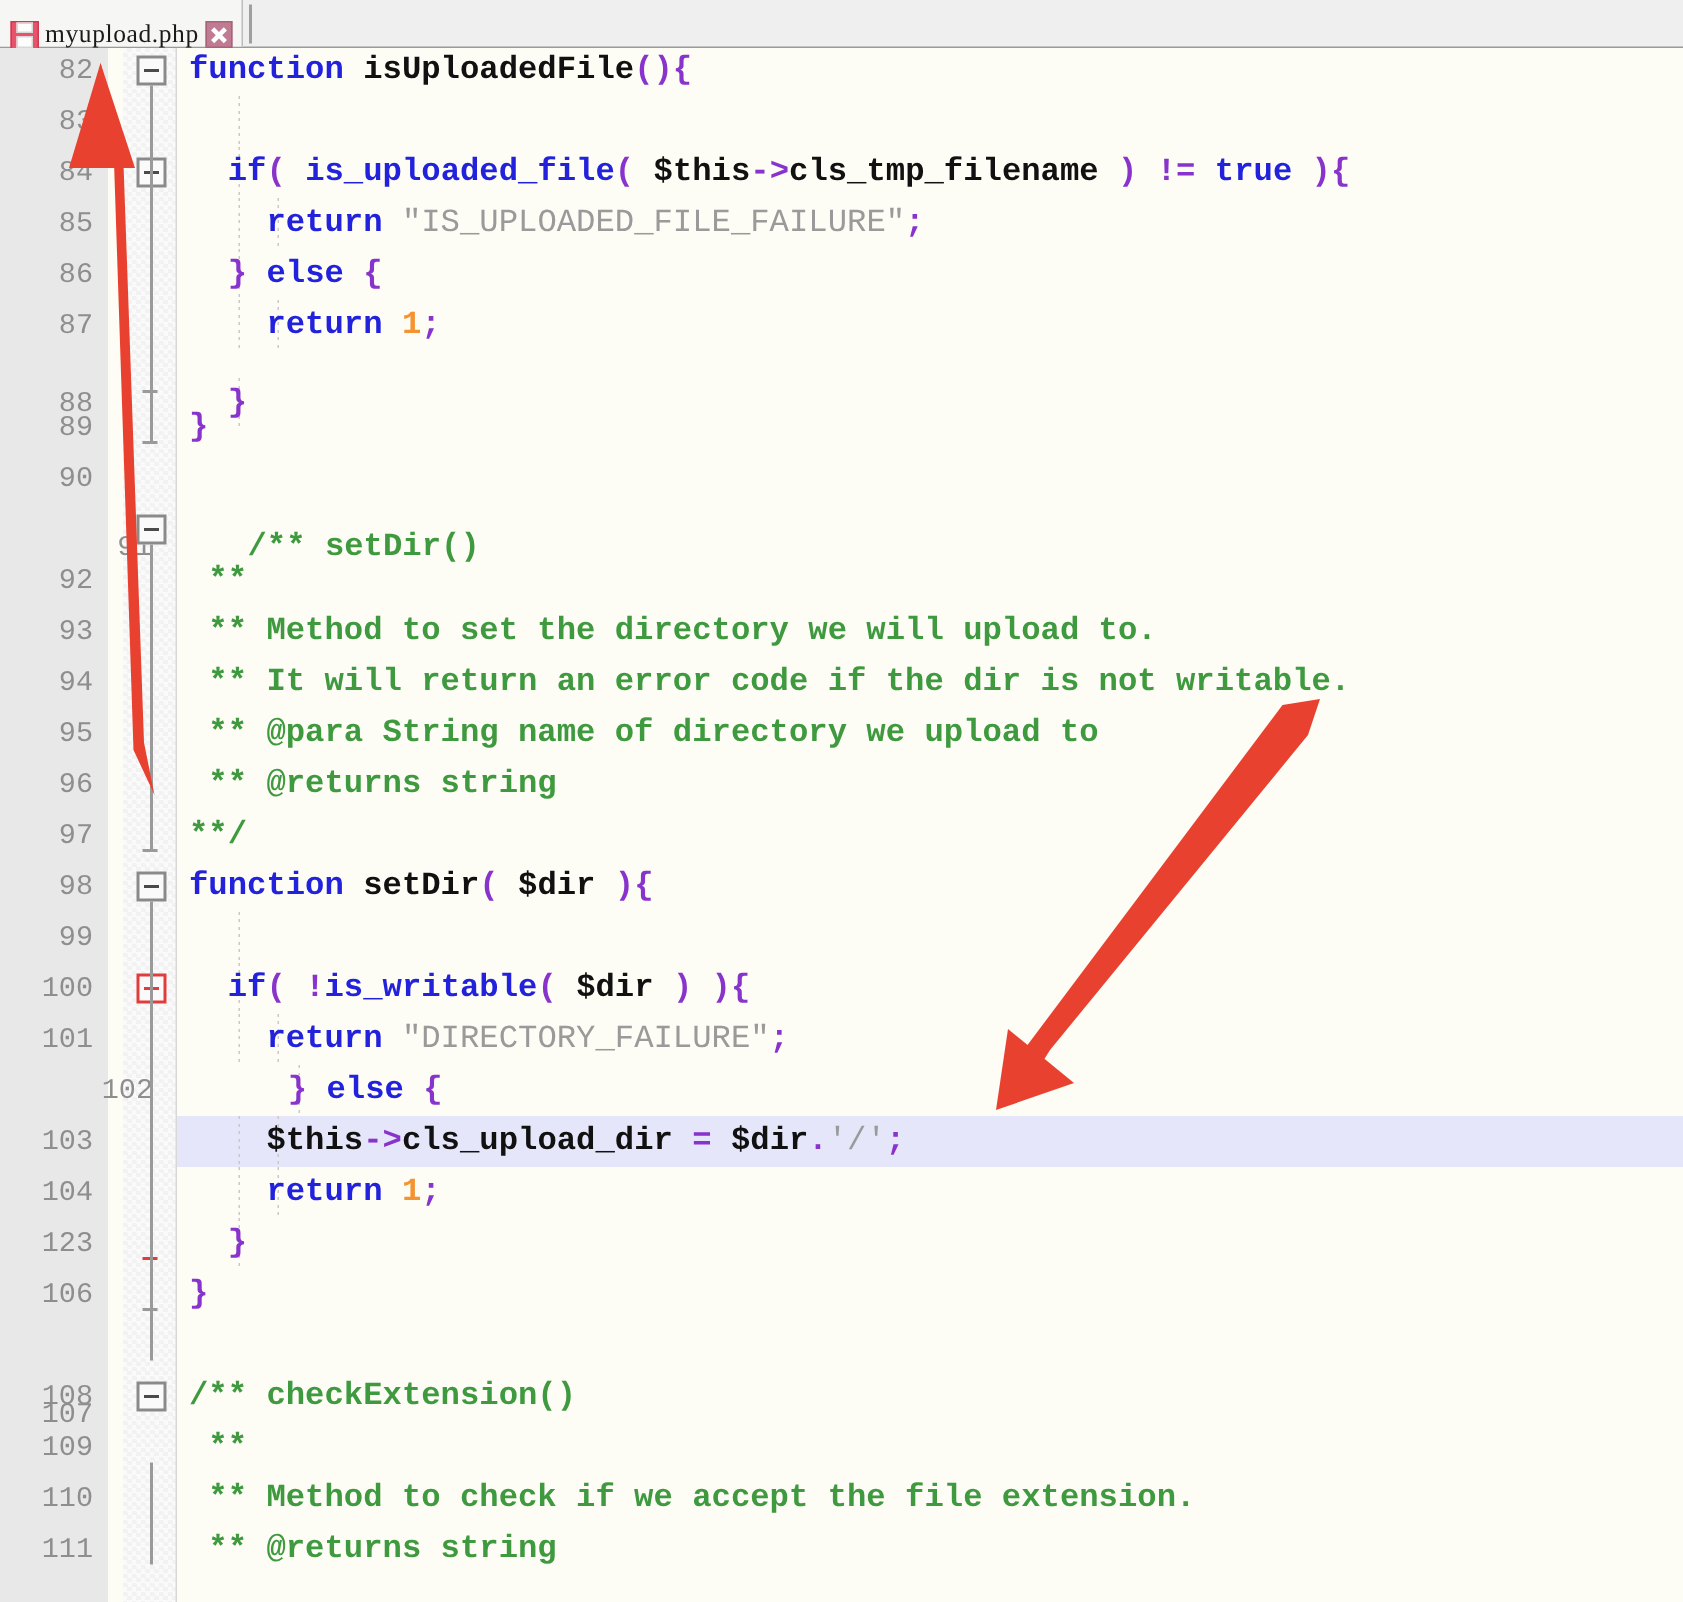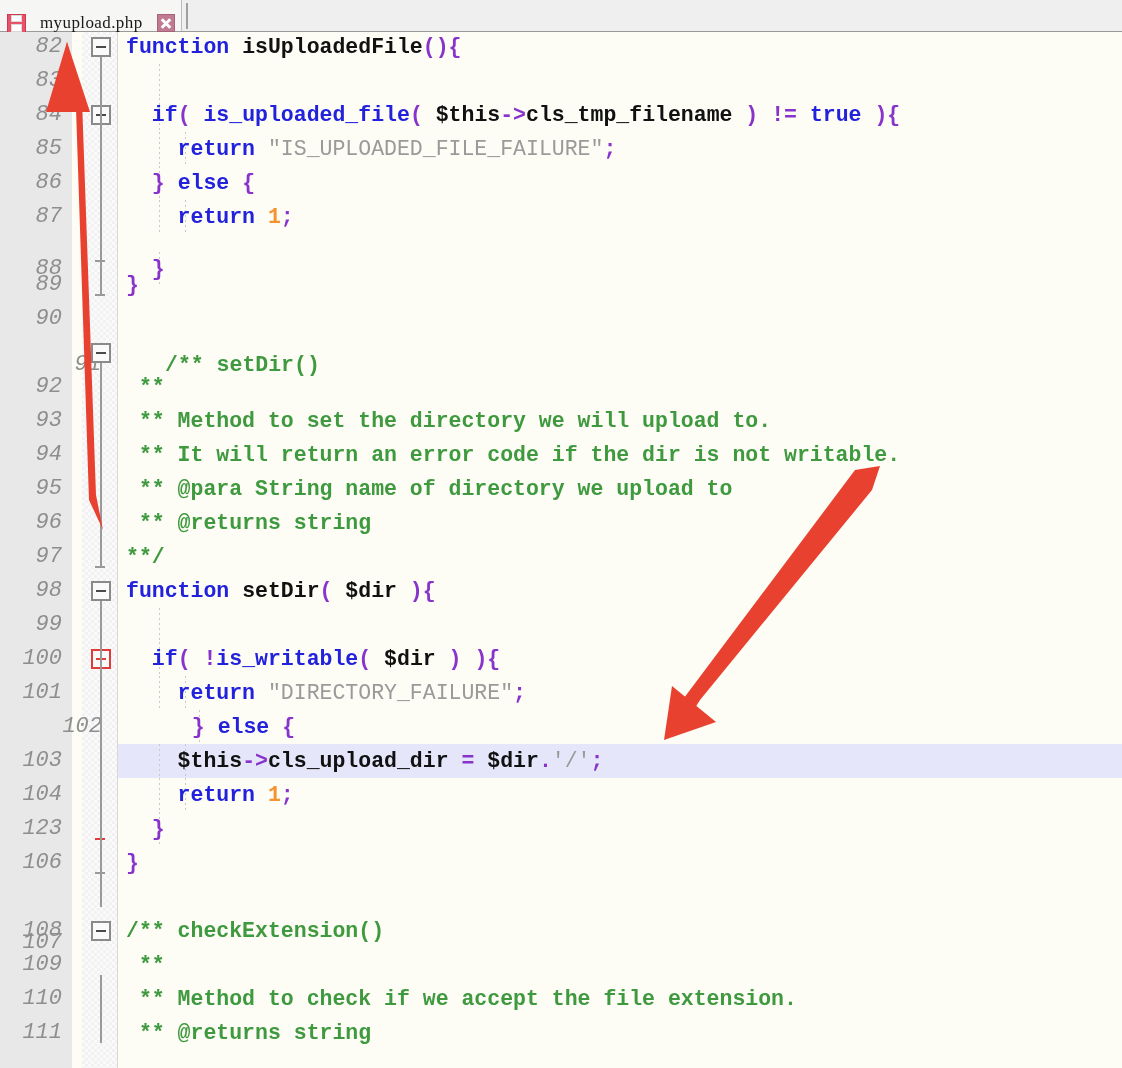--- a/index.html
+++ b/index.html
@@ -21,21 +21,21 @@
     display:flex;align-items:flex-end;
   }
   .tab{
     position:relative;
     height:31px;
     display:flex;align-items:center;
     padding:15px 6px 0 7px;
     background:#f6f6f4;
     border-right:1px solid #bcbcbc;
     box-sizing:border-box;
-    gap:14px;
+    gap:4px;
   }
   .tab-save-icon{
     width:19px;height:19px;position:relative;flex:0 0 auto;
     background:#e8536b;
     border:1px solid #cc3b52;
     box-sizing:border-box;
   }
   .tab-save-icon::before{
     content:"";position:absolute;left:3px;top:0px;width:11px;height:7px;
     background:#fdfdfd;border:1px solid #d8d8d8;box-sizing:border-box;
@@ -89,23 +89,22 @@
   .row{
     position:absolute;left:0;width:1122px;height:34px;
   }
   .row.hl .rowbg{
     position:absolute;left:118px;top:0;right:0;height:34px;background:#e6e6fa;
   }
   .lineno{
     position:absolute;left:0;top:0;width:62px;height:34px;
     text-align:right;
     line-height:34px;
-    font-size:22px;color:#8e8e8e;
+    font-size:19px;color:#8e8e8e;
     font-family:"Liberation Mono","DejaVu Sans Mono",monospace;
-    font-style:italic;
   }
   .codetext{
     position:absolute;left:126px;top:0;height:34px;line-height:34px;
     font-size:21.5px;
     white-space:pre;
     font-family:"Liberation Mono","DejaVu Sans Mono",monospace;
     letter-spacing:0px;
   }
 
   

